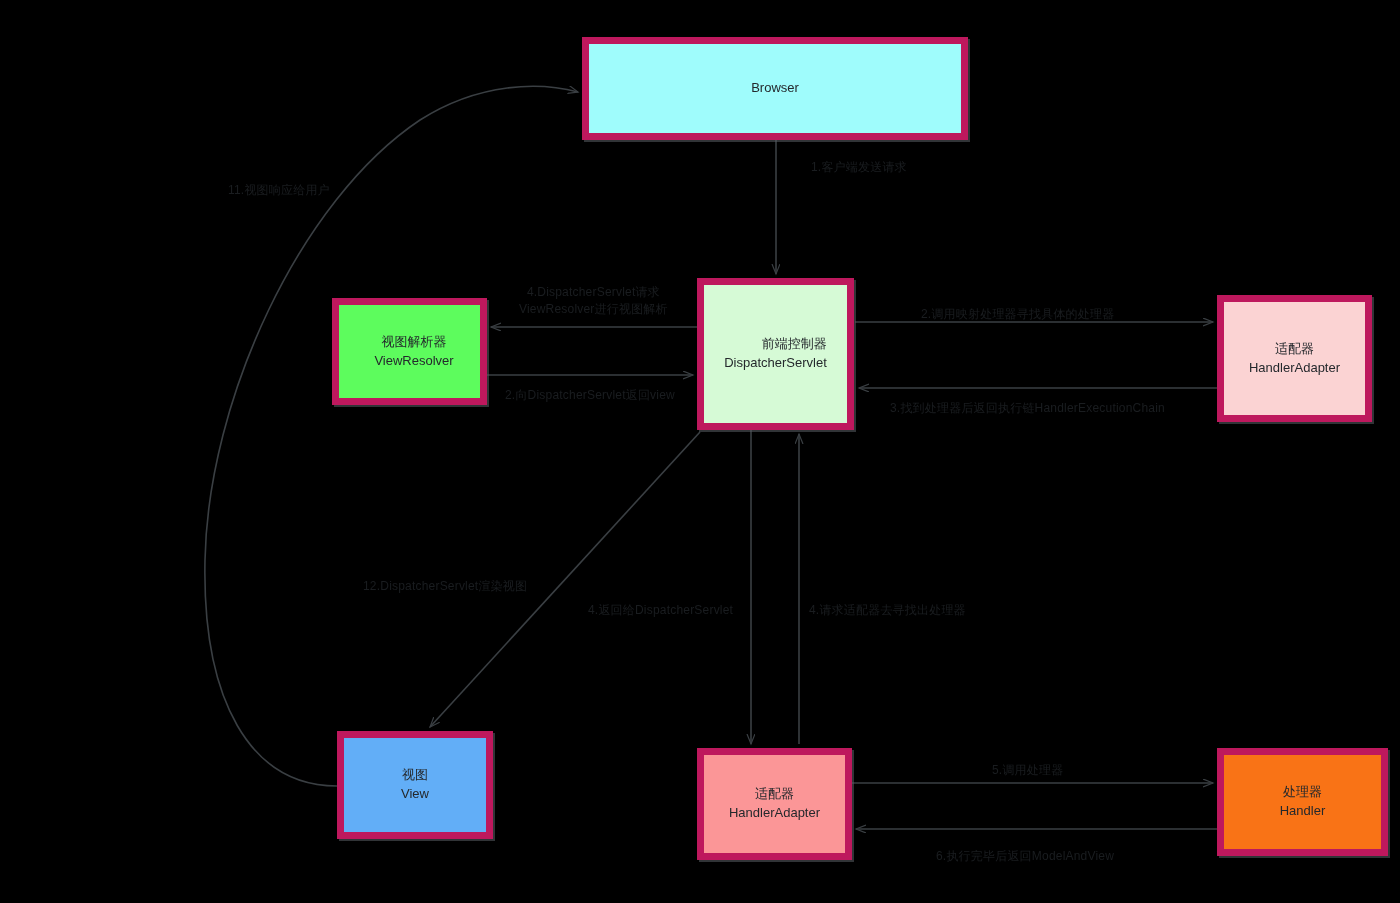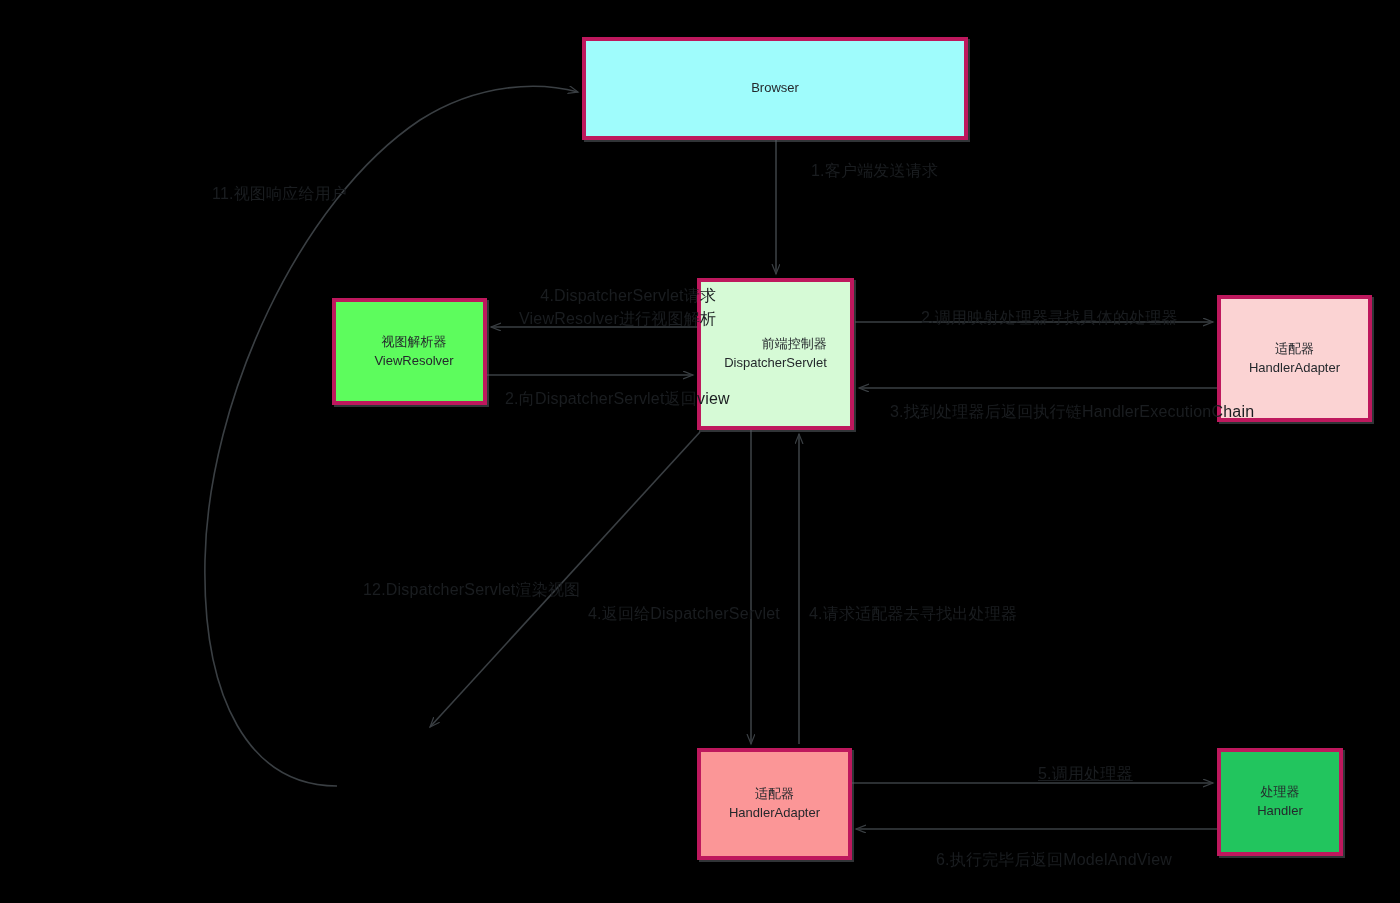--- a/index.html
+++ b/index.html
@@ -21,42 +21,42 @@
     position: absolute;
     left: 0;
     top: 0;
     width: 1400px;
     height: 903px;
     pointer-events: none;
   }
   .node {
     position: absolute;
     box-sizing: border-box;
-    border: 4px solid #be185d;
+    border: 7px solid #be185d;
     display: flex;
     align-items: center;
     justify-content: center;
     text-align: center;
     line-height: 1.45;
     font-size: 13px;
     color: #24282c;
     box-shadow: 2px 2px 0 rgba(90,95,100,0.55);
   }
   .node .nlabel {
     white-space: pre-line;
   }
   .edge-label {
     position: absolute;
-    font-size: 16px;
+    font-size: 12px;
     color: #1a1d20;
     white-space: nowrap;
     background: transparent;
     letter-spacing: 0.2px;
     line-height: 1.45;
-    text-align: right;
+    text-align: center;
   }
 </style>
 </head>
 <body>
 
 <div id="canvas">
 
   <svg class="edges" viewBox="0 0 1400 903" xmlns="http://www.w3.org/2000/svg">
     <defs>
       <marker id="arrow" markerWidth="12" markerHeight="12" refX="10" refY="4" orient="auto" markerUnits="userSpaceOnUse">
@@ -99,47 +99,51 @@
   <div class="node" style="left:697px;top:278px;width:157px;height:152px;background:#d6fad6;text-align:right;">
     <span class="nlabel">前端控制器
 DispatcherServlet</span>
   </div>
 
   <div class="node" style="left:1217px;top:295px;width:155px;height:127px;background:#fbd3d3;">
     <span class="nlabel">适配器
 HandlerAdapter</span>
   </div>
 
+  <div class="node" style="left:337px;top:731px;width:156px;height:108px;background:#62aef7;">
+    <span class="nlabel">视图
+View</span>
+  </div>
 
   <div class="node" style="left:697px;top:748px;width:155px;height:112px;background:#fb9697;">
     <span class="nlabel">适配器
 HandlerAdapter</span>
   </div>
 
-  <div class="node" style="left:1217px;top:748px;width:126px;height:108px;background:#22c55e;">
+  <div class="node" style="left:1217px;top:748px;width:171px;height:108px;background:#f97316;">
     <span class="nlabel">处理器
 Handler</span>
   </div>
 
   <div class="edge-label" style="left:811px;top:159px;">1.客户端发送请求</div>
 
   <div class="edge-label" style="left:921px;top:306px;">2.调用映射处理器寻找具体的处理器</div>
 
   <div class="edge-label" style="left:890px;top:400px;">3.找到处理器后返回执行链HandlerExecutionChain</div>
 
   <div class="edge-label" style="left:809px;top:602px;">4.请求适配器去寻找出处理器</div>
 
-  <div class="edge-label" style="left:1038px;top:762px;text-decoration:underline;">5.调用处理器</div>
+  <div class="edge-label" style="left:992px;top:762px;">5.调用处理器</div>
 
   <div class="edge-label" style="left:936px;top:848px;">6.执行完毕后返回ModelAndView</div>
 
   <div class="edge-label" style="left:588px;top:602px;">4.返回给DispatcherServlet</div>
 
   <div class="edge-label" style="left:519px;top:284px;white-space:pre-line;">4.DispatcherServlet请求
 ViewResolver进行视图解析</div>
 
   <div class="edge-label" style="left:505px;top:387px;">2.向DispatcherServlet返回view</div>
 
   <div class="edge-label" style="left:363px;top:578px;">12.DispatcherServlet渲染视图</div>
 
-  <div class="edge-label" style="left:212px;top:182px;">11.视图响应给用户</div>
+  <div class="edge-label" style="left:228px;top:182px;">11.视图响应给用户</div>
 
 </div>
 
 </body></html>

